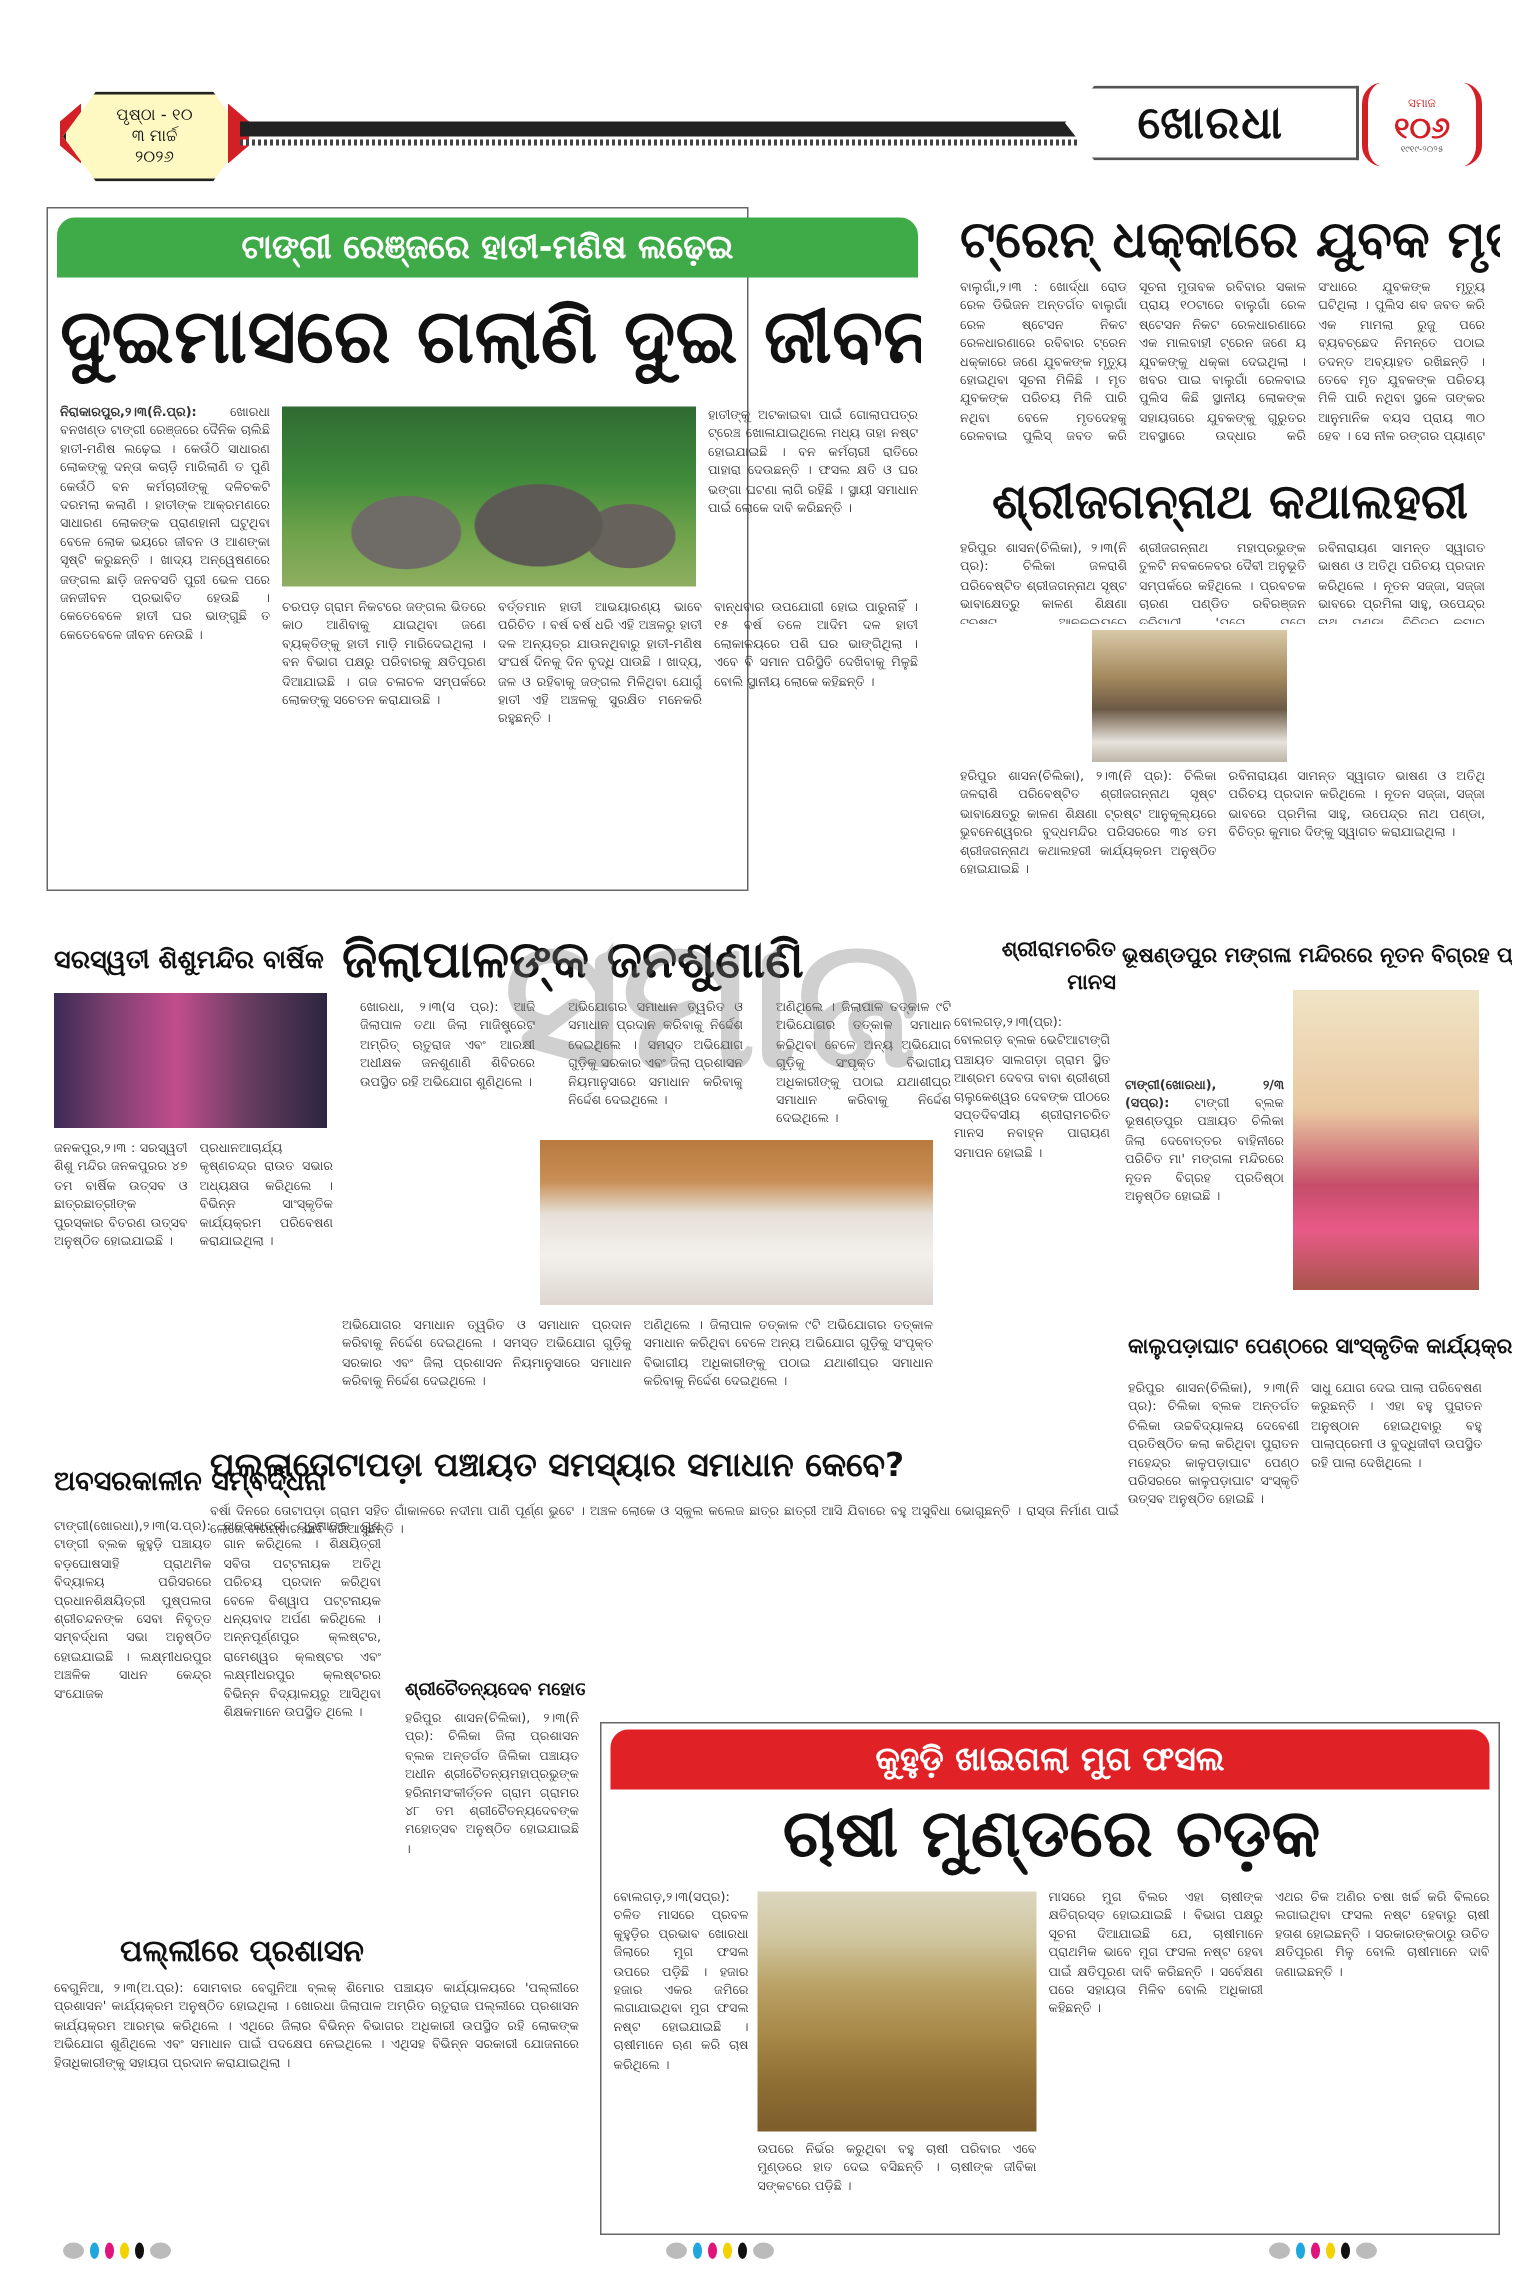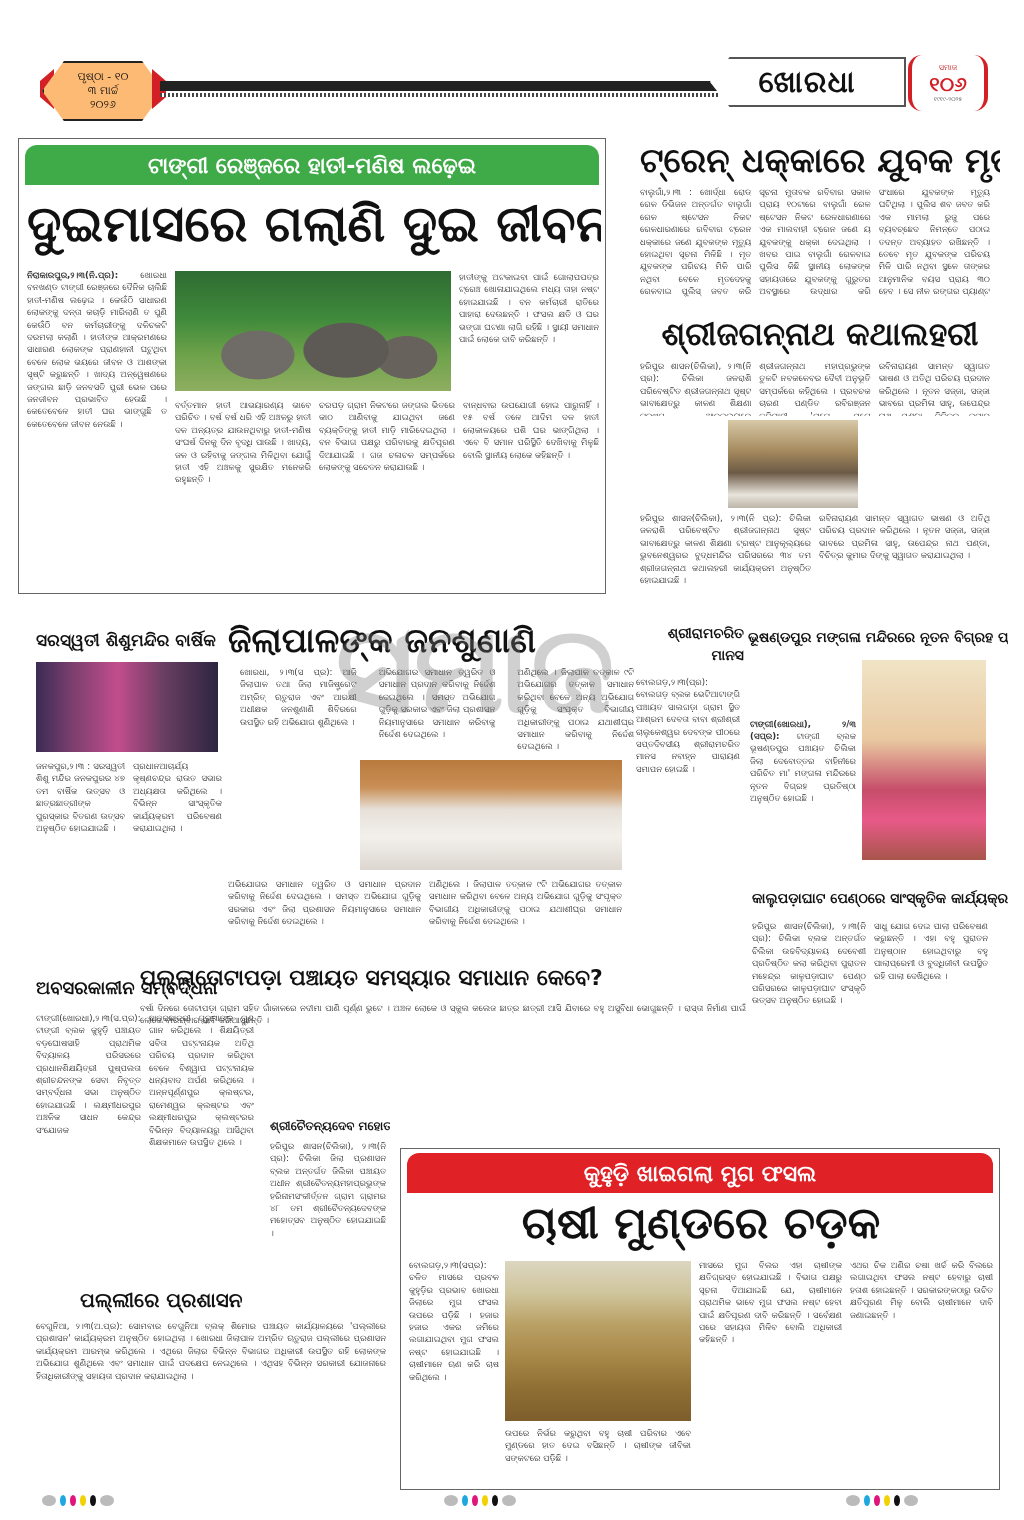--- a/index.html
+++ b/index.html
@@ -5,21 +5,21 @@
   * { box-sizing: border-box; margin: 0; padding: 0; }
   html, body { width: 1024px; height: 1520px; background: #ffffff; overflow: hidden; }
   body { position: relative; font-family: "DejaVu Sans", sans-serif; color: #222; }
 
   
   .masthead { position: absolute; left: 0; top: 55px; width: 1024px; height: 80px; }
   .mast-bar-black { position: absolute; left: 160px; top: 26px; width: 560px; height: 10px; background: #222; }
   .mast-bar-dots { position: absolute; left: 160px; top: 38px; width: 560px; height: 4px;
     background: repeating-linear-gradient(90deg, #444 0 2px, #fff 2px 4px); }
   .page-badge { position: absolute; left: 42px; top: 6px; width: 122px; height: 60px;
-    background: #fdba74; border: 2px solid #222;
+    background: #fef9c3; border: 2px solid #222;
     clip-path: polygon(18% 0, 82% 0, 100% 50%, 82% 100%, 18% 100%, 0 50%);
     display: flex; flex-direction: column; align-items: center; justify-content: center;
     font-size: 11px; line-height: 14px; color: #111; }
   .badge-red-left, .badge-red-right { position: absolute; top: 14px; width: 14px; height: 40px; background: #d32027; }
   .badge-red-left { left: 40px; clip-path: polygon(100% 0, 0 30%, 0 70%, 100% 100%); }
   .badge-red-right { left: 152px; clip-path: polygon(0 0, 100% 30%, 100% 70%, 0 100%); }
   .section-tab { position: absolute; left: 710px; top: 2px; width: 196px; height: 50px;
     border: 2px solid #555; border-left: none; background: #fff;
     clip-path: polygon(10% 0, 100% 0, 100% 100%, 10% 100%, 0 50%);
     display: flex; align-items: center; justify-content: center;
@@ -77,36 +77,36 @@
   <div class="mast-bar-black"></div>
   <div class="mast-bar-dots"></div>
   <div class="section-tab">ଖୋରଧା</div>
   <div class="brand-logo">
     <span class="b-name">ସମାଜ</span>
     <span class="b-num">୧୦୬</span>
     <span class="b-years">୧୯୧୯-୨୦୨୫</span>
   </div>
 </div>
 
-<div class="box" style="left:18px; top:138px; width:588px; height:456px;padding-left:29px;">
+<div class="box" style="left:31px; top:138px; width:468px; height:456px;padding-left:29px;">
   <div class="kicker" style="left:6px; top:6px; width:574px; height:40px; background:#3faa48; font-size:22px;">ଟାଙ୍ଗୀ ରେଞ୍ଜରେ ହାତୀ-ମଣିଷ ଲଢ଼େଇ</div>
   <div class="headline" style="left:8px; top:50px; width:574px; height:70px; font-size:50px; line-height:70px; text-align:center;">ଦୁଇମାସରେ ଗଲାଣି ଦୁଇ ଜୀବନ</div>
   <div class="cols" style="left:8px; top:130px; width:140px; height:318px;">
     <div class="col">
       <b>ନିରାକାରପୁର,୨।୩(ନି.ପ୍ର):</b>
       <span>ଖୋରଧା ବନଖଣ୍ଡ ଟାଙ୍ଗୀ ରେଞ୍ଜରେ ଦୈନିକ ଚାଲିଛି ହାତୀ-ମଣିଷ ଲଢ଼େଇ । କେଉଁଠି ସାଧାରଣ ଲୋକଙ୍କୁ ଦନ୍ତା କଚାଡ଼ି ମାରିଲାଣି ତ ପୁଣି କେଉଁଠି ବନ କର୍ମଚାରୀଙ୍କୁ ଦଳିଚକଟି ଦରମଲା କଲାଣି । ହାତୀଙ୍କ ଆକ୍ରମଣରେ ସାଧାରଣ ଲୋକଙ୍କ ପ୍ରାଣହାନୀ ଘଟୁଥିବା ବେଳେ ଲୋକ ଭୟରେ ଜୀବନ ଓ ଆଶଙ୍କା ସୃଷ୍ଟି କରୁଛନ୍ତି । ଖାଦ୍ୟ ଅନ୍ୱେଷଣରେ ଜଙ୍ଗଲ ଛାଡ଼ି ଜନବସତି ପୁରୀ ଭେଳ ପରେ ଜନଜୀବନ ପ୍ରଭାବିତ ହେଉଛି । କେତେବେଳେ ହାତୀ ଘର ଭାଙ୍ଗୁଛି ତ କେତେବେଳେ ଜୀବନ ନେଉଛି ।</span>
     </div>
   </div>
   <div class="photo elephant-photo" style="left:156px; top:132px; width:276px; height:120px;"></div>
   <div class="cols" style="left:440px; top:132px; width:140px; height:120px;">
     <div class="col">ହାତୀଙ୍କୁ ଅଟକାଇବା ପାଇଁ ଗୋଲାପପତ୍ର ଟ୍ରେଞ୍ଚ ଖୋଳାଯାଇଥିଲେ ମଧ୍ୟ ତାହା ନଷ୍ଟ ହୋଇଯାଇଛି । ବନ କର୍ମଚାରୀ ରାତିରେ ପାହାରା ଦେଉଛନ୍ତି । ଫସଲ କ୍ଷତି ଓ ଘର ଭଙ୍ଗା ଘଟଣା ଲାଗି ରହିଛି । ସ୍ଥାୟୀ ସମାଧାନ ପାଇଁ ଲୋକେ ଦାବି କରିଛନ୍ତି ।</div>
   </div>
   <div class="cols" style="left:156px; top:260px; width:424px; height:188px;">
+    <div class="col">ଚରପଡ଼ ଗ୍ରାମ ନିକଟରେ ଜଙ୍ଗଲ ଭିତରେ କାଠ ଆଣିବାକୁ ଯାଇଥିବା ଜଣେ ବ୍ୟକ୍ତିଙ୍କୁ ହାତୀ ମାଡ଼ି ମାରିଦେଇଥିଲା । ବନ ବିଭାଗ ପକ୍ଷରୁ ପରିବାରକୁ କ୍ଷତିପୂରଣ ଦିଆଯାଇଛି । ଗଜ ଚଳାଚଳ ସମ୍ପର୍କରେ ଲୋକଙ୍କୁ ସଚେତନ କରାଯାଉଛି ।</div>
     <div class="col">ବର୍ତ୍ତମାନ ହାତୀ ଆଭୟାରଣ୍ୟ ଭାବେ ପରିଚିତ । ବର୍ଷ ବର୍ଷ ଧରି ଏହି ଅଞ୍ଚଳରୁ ହାତୀ ଦଳ ଅନ୍ୟତ୍ର ଯାଉନଥିବାରୁ ହାତୀ-ମଣିଷ ସଂଘର୍ଷ ଦିନକୁ ଦିନ ବୃଦ୍ଧି ପାଉଛି । ଖାଦ୍ୟ, ଜଳ ଓ ରହିବାକୁ ଜଙ୍ଗଲ ମିଳିଥିବା ଯୋଗୁଁ ହାତୀ ଏହି ଅଞ୍ଚଳକୁ ସୁରକ୍ଷିତ ମନେକରି ରହୁଛନ୍ତି ।</div>
-    <div class="col">ଚରପଡ଼ ଗ୍ରାମ ନିକଟରେ ଜଙ୍ଗଲ ଭିତରେ କାଠ ଆଣିବାକୁ ଯାଇଥିବା ଜଣେ ବ୍ୟକ୍ତିଙ୍କୁ ହାତୀ ମାଡ଼ି ମାରିଦେଇଥିଲା । ବନ ବିଭାଗ ପକ୍ଷରୁ ପରିବାରକୁ କ୍ଷତିପୂରଣ ଦିଆଯାଇଛି । ଗଜ ଚଳାଚଳ ସମ୍ପର୍କରେ ଲୋକଙ୍କୁ ସଚେତନ କରାଯାଉଛି ।</div>
     <div class="col">ବାନ୍ଧବାର ଉପଯୋଗୀ ହୋଇ ପାରୁନାହିଁ । ୧୫ ବର୍ଷ ତଳେ ଆଦିମ ଦଳ ହାତୀ ଲୋକାଳୟରେ ପଶି ଘର ଭାଙ୍ଗିଥିଲା । ଏବେ ବି ସମାନ ପରିସ୍ଥିତି ଦେଖିବାକୁ ମିଳୁଛି ବୋଲି ସ୍ଥାନୀୟ ଲୋକେ କହିଛନ୍ତି ।</div>
   </div>
 </div>
 
 <div class="headline" style="left:640px; top:136px; width:360px; height:48px; font-size:34px; line-height:48px;">ଟ୍ରେନ୍ ଧକ୍କାରେ ଯୁବକ ମୃତ</div>
 <div class="cols" style="left:640px; top:186px; width:350px; height:112px;">
   <div class="col">ବାଲୁଗାଁ,୨।୩ : ଖୋର୍ଦ୍ଧା ରୋଡ୍ ରେଳ ଡିଭିଜନ ଅନ୍ତର୍ଗତ ବାଲୁଗାଁ ରେଳ ଷ୍ଟେସନ ନିକଟ ରେଳଧାରଣାରେ ରବିବାର ଟ୍ରେନ ଧକ୍କାରେ ଜଣେ ଯୁବକଙ୍କ ମୃତ୍ୟୁ ହୋଇଥିବା ସୂଚନା ମିଳିଛି । ମୃତ ଯୁବକଙ୍କ ପରିଚୟ ମିଳି ପାରି ନଥିବା ବେଳେ ମୃତଦେହକୁ ରେଳବାଇ ପୁଲିସ୍ ଜବତ କରି ବ୍ୟବଚ୍ଛେଦ ପାଇଁ ପଠାଇ ତଦନ୍ତ ଜାରି ରଖିଛି ।</div>
   <div class="col">ସୂଚନା ମୁତାବକ ରବିବାର ସକାଳ ପ୍ରାୟ ୧୦ଟାରେ ବାଲୁଗାଁ ରେଳ ଷ୍ଟେସନ ନିକଟ ରେଳଧାରଣାରେ ଏକ ମାଲବାହୀ ଟ୍ରେନ ଜଣେ ୟ ଯୁବକଙ୍କୁ ଧକ୍କା ଦେଇଥିଲା । ଖବର ପାଇ ବାଲୁଗାଁ ରେଳବାଇ ପୁଲିସ କିଛି ସ୍ଥାନୀୟ ଲୋକଙ୍କ ସହାୟତାରେ ଯୁବକଙ୍କୁ ଗୁରୁତର ଅବସ୍ଥାରେ ଉଦ୍ଧାର କରି ଭୁବନେଶ୍ୱର ନେଉଥିଲେ । ହେଲେ</div>
   <div class="col">ସଂଧାରେ ଯୁବକଙ୍କ ମୃତ୍ୟୁ ଘଟିଥିଲା । ପୁଲିସ ଶବ ଜବତ କରି ଏକ ମାମଲା ରୁଜୁ ପରେ ବ୍ୟବଚ୍ଛେଦ ନିମନ୍ତେ ପଠାଇ ତଦନ୍ତ ଅବ୍ୟାହତ ରଖିଛନ୍ତି । ତେବେ ମୃତ ଯୁବକଙ୍କ ପରିଚୟ ମିଳି ପାରି ନଥିବା ସ୍ଥଳେ ତାଙ୍କର ଆନୁମାନିକ ବୟସ ପ୍ରାୟ ୩୦ ହେବ । ସେ ନୀଳ ରଙ୍ଗର ପ୍ୟାଣ୍ଟ ଓ ସବୁଜ ରଙ୍ଗର ଚେକ ସାର୍ଟ ପରିଧାନ କରିଥିବା ଦେଖିବାକୁ ମିଳିଛି ।</div>
 </div>

